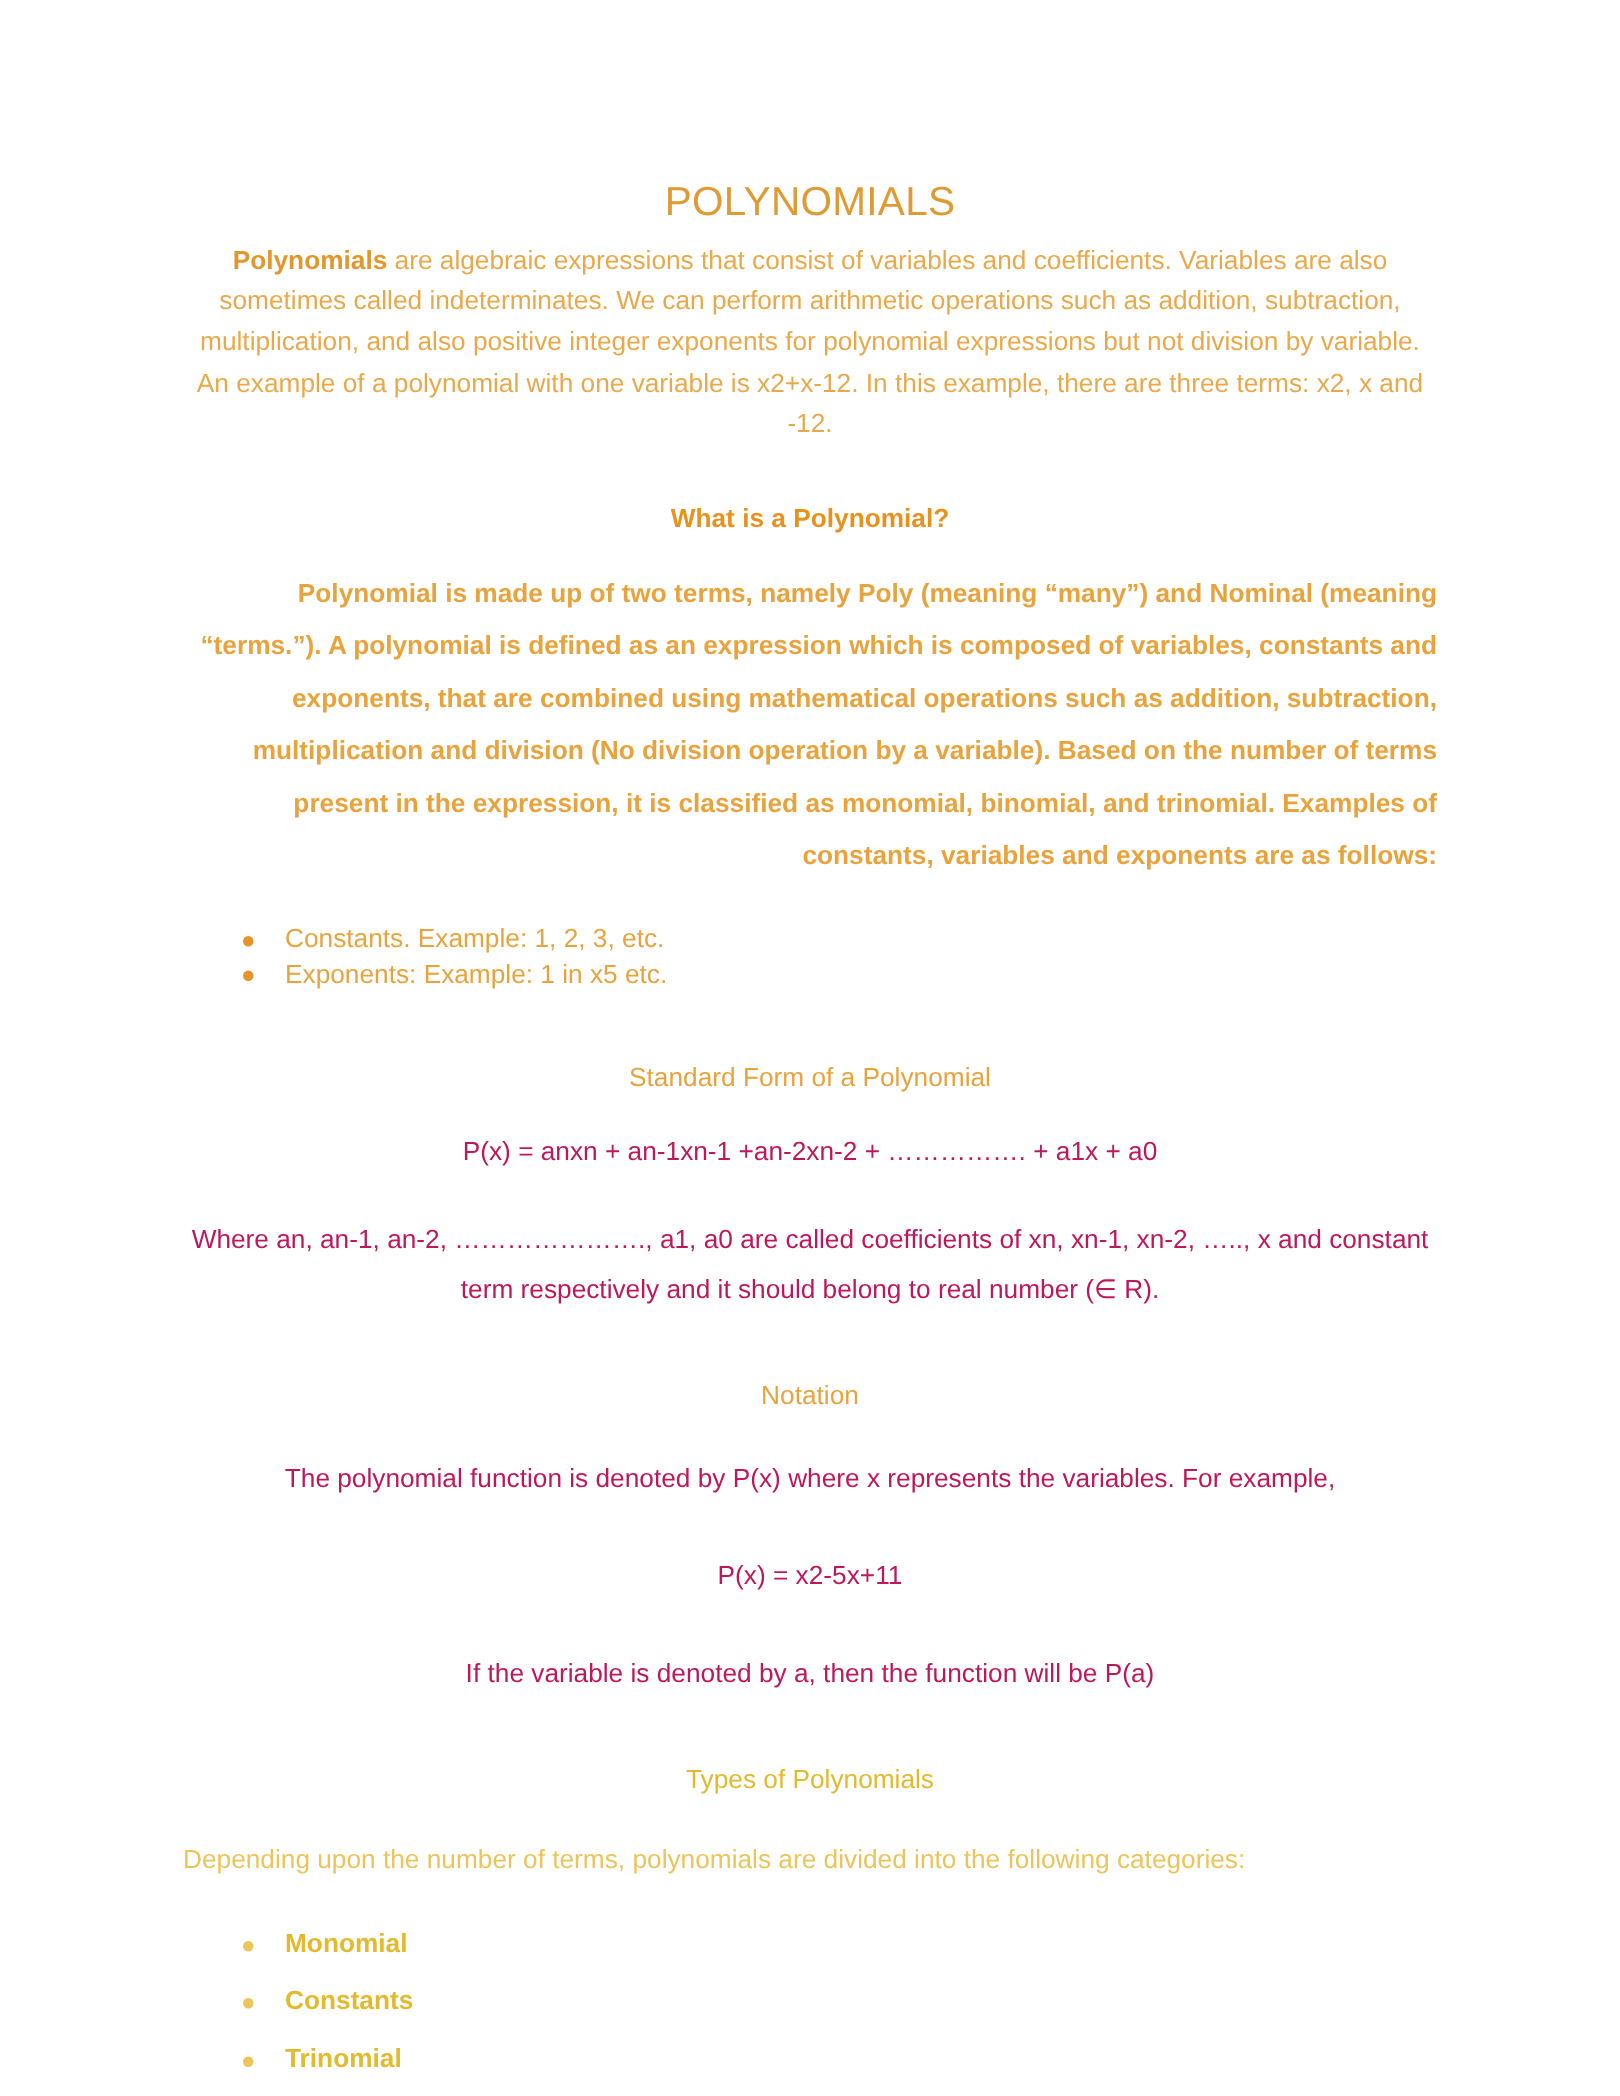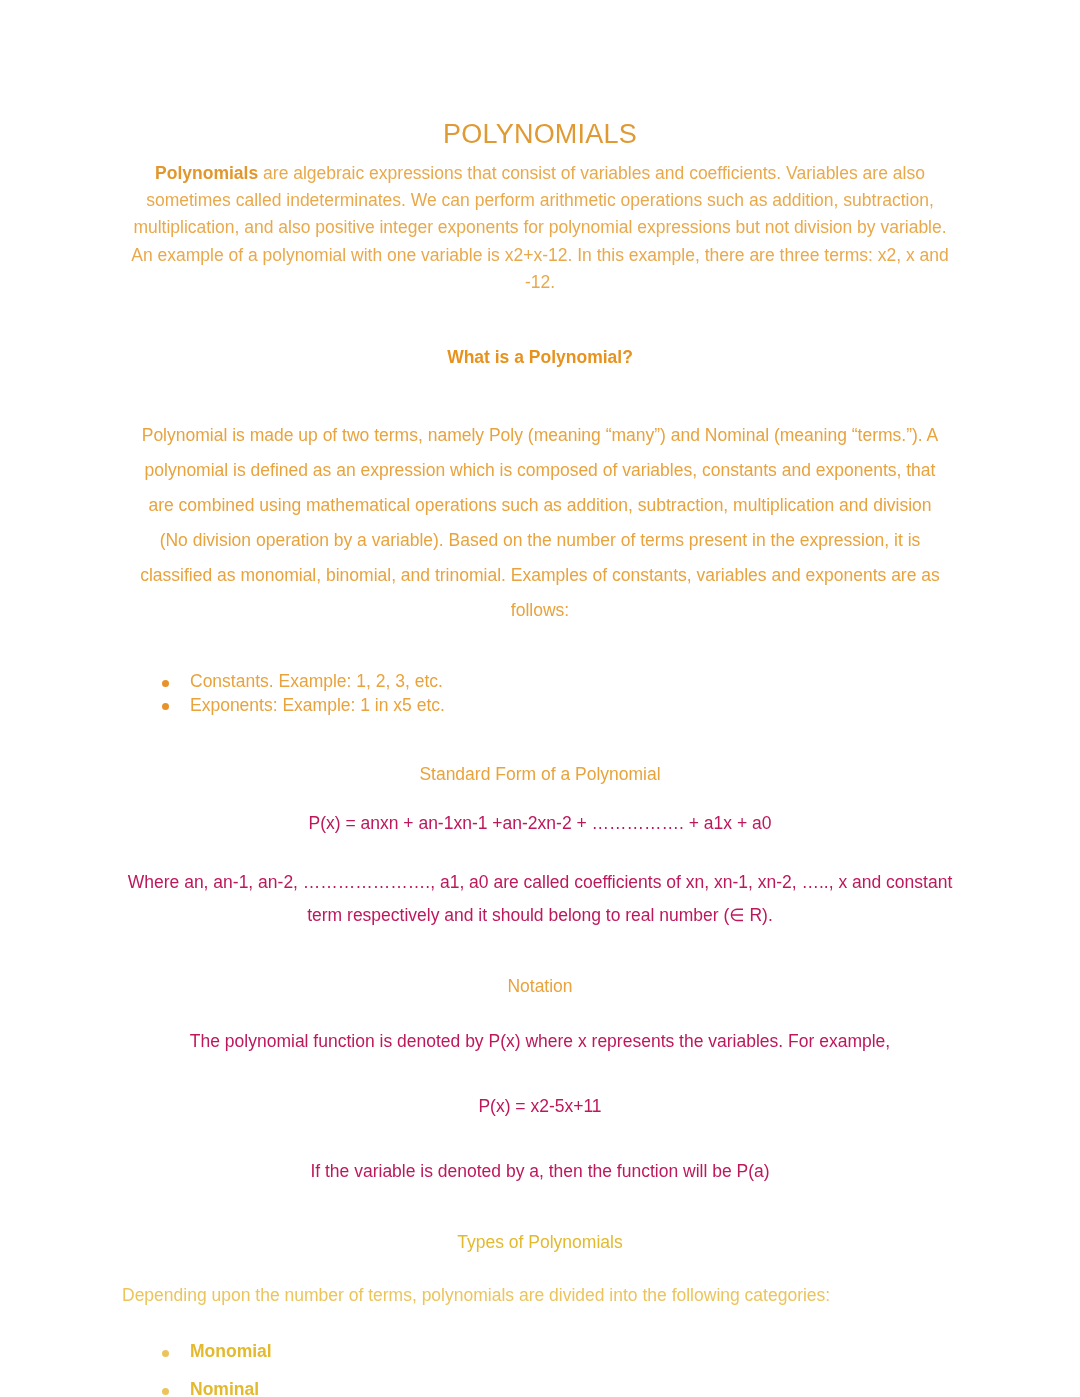--- a/index.html
+++ b/index.html
@@ -45,41 +45,42 @@
     font-weight: bold;
     color: #E2972D;
   }
 
   
   .h-bold {
     font-size: 17.5px;
     font-weight: bold;
     color: #E8921E;
     text-align: center;
-    margin: 12px;
+    margin: 0;
     line-height: 1.5;
   }
 
   
   .h-plain {
     font-size: 17.5px;
     font-weight: 400;
     color: #E8A33D;
     text-align: center;
     margin: 0;
     line-height: 1.5;
   }
 
   
   .body-loose {
     font-size: 17.5px;
     color: #E8A33D;
-    text-align: center;
+    text-align: right;
     line-height: 2.0;
-    margin: 16px;
+    margin: 0;
+    font-weight: bold;
   }
 
   .body-line {
     font-size: 17.5px;
     color: #be185d;
     text-align: center;
     line-height: 1.9;
     margin: 0;
   }
 
@@ -215,19 +216,19 @@
   <h2 class="h-gold">Types of Polynomials</h2>
 
   <div class="sp-26"></div>
 
   <p class="body-gold">Depending upon the number of terms, polynomials are divided into the following categories:</p>
 
   <div class="sp-32"></div>
 
   <ul class="list-gold">
     <li><span class="bullet"></span><span>Monomial</span></li>
-    <li><span class="bullet"></span><span>Nominal</span></li>
+    <li><span class="bullet"></span><span>Constants</span></li>
     <li><span class="bullet"></span><span>Trinomial</span></li>
     <li><span>Polynomial containing 4 terms (Quadronomial)</span></li>
 
   </ul>
 
 </div>
 
 </body></html>

